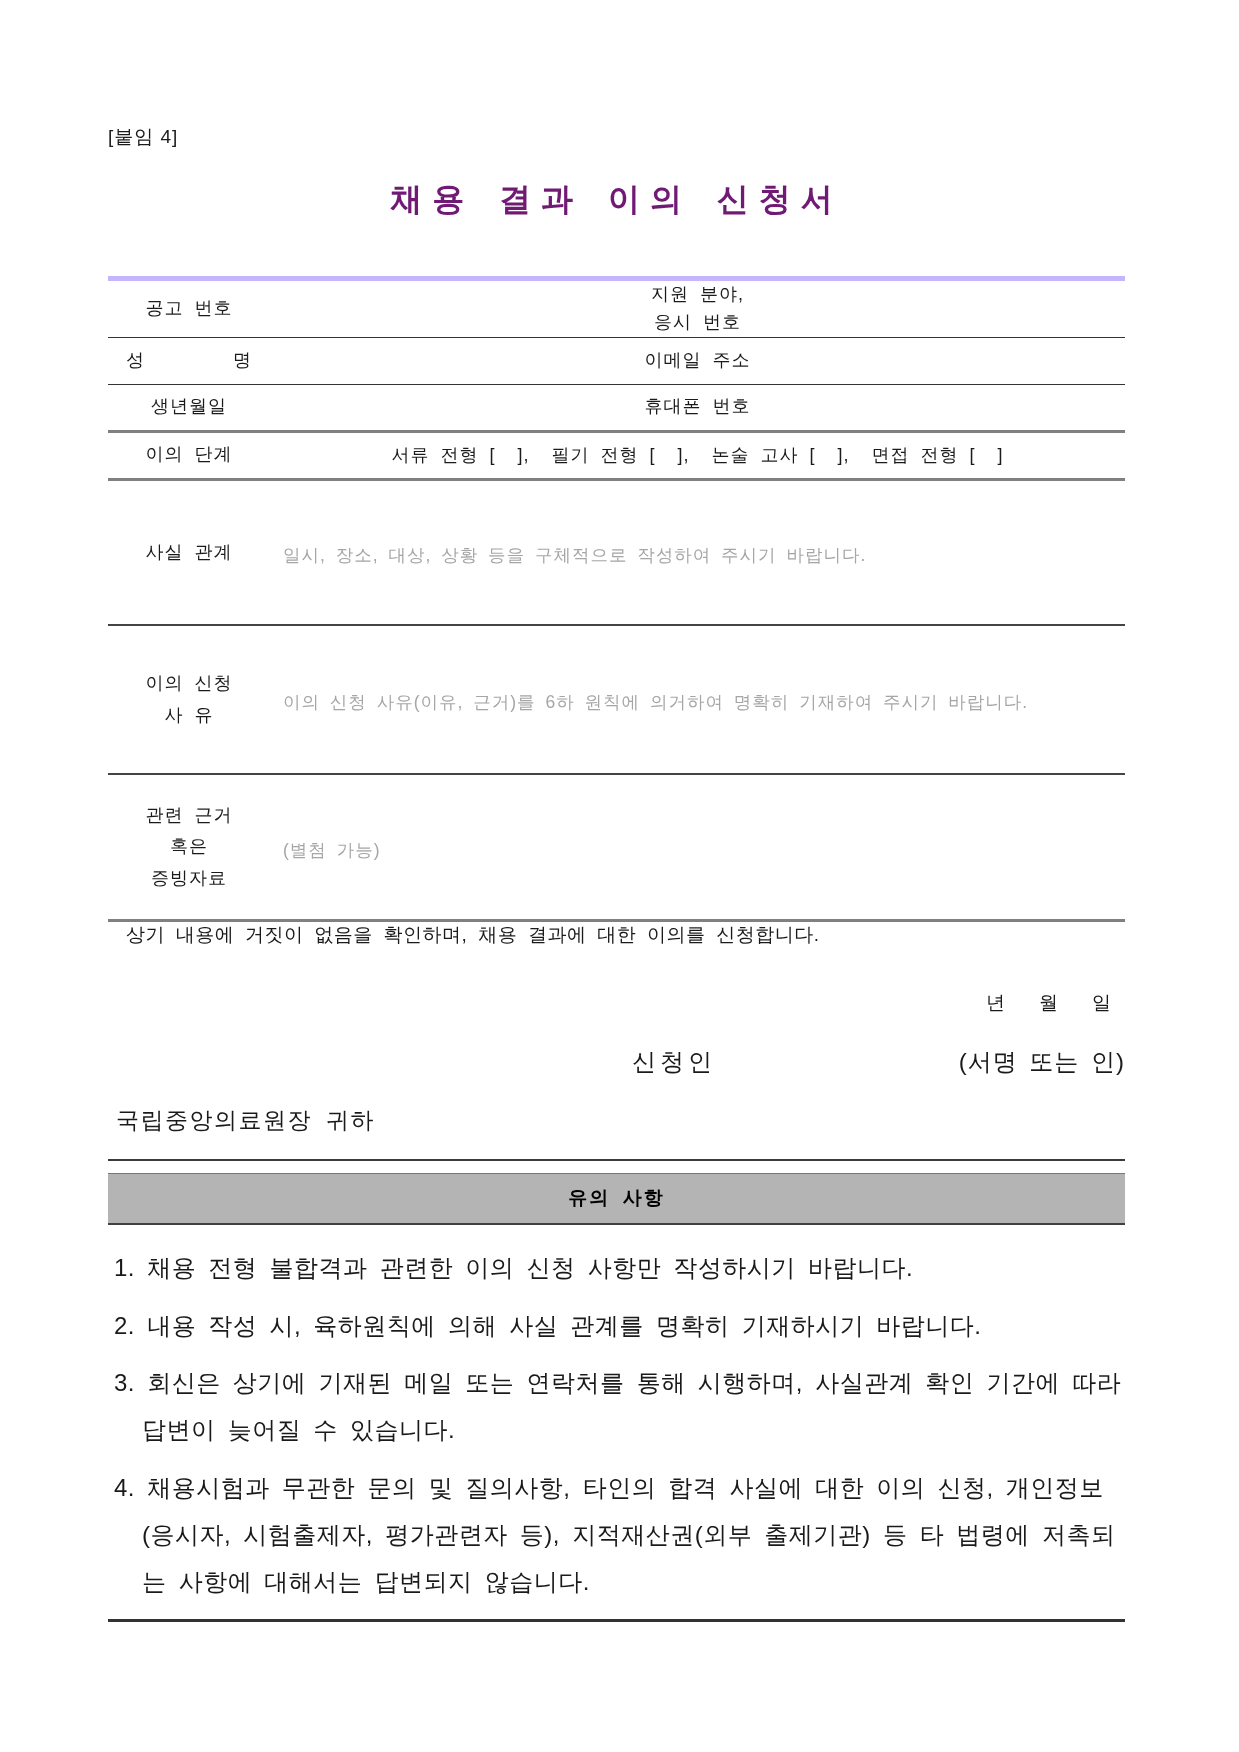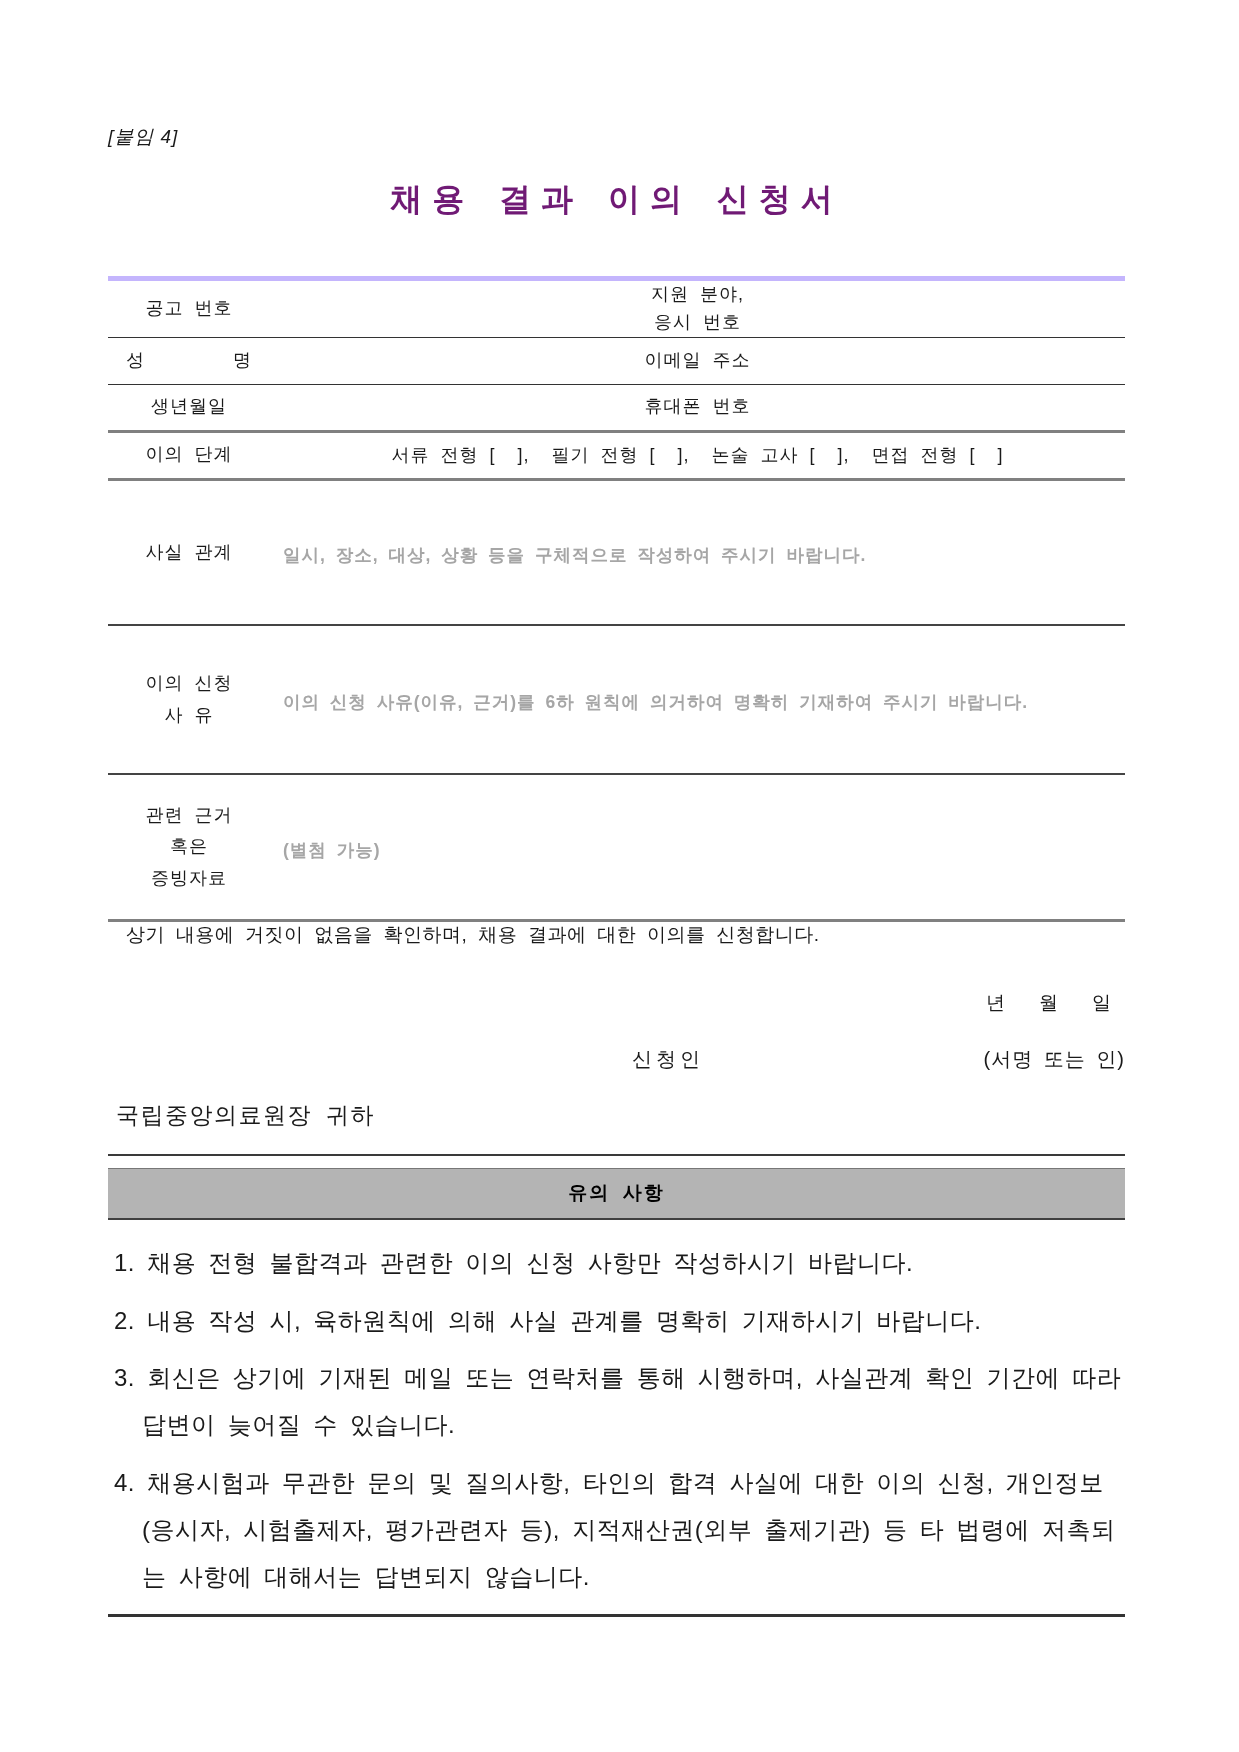--- a/index.html
+++ b/index.html
@@ -14,21 +14,20 @@
     width: 1239px;
     height: 1752px;
     background: #ffffff;
     padding: 0 114px 0 108px;
     overflow: hidden;
   }
   .attachment-label {
     margin-top: 124px;
     font-size: 19px;
     letter-spacing: 1px;
-    font-style: italic;
   }
   .doc-title {
     margin-top: 28px;
     text-align: center;
     font-size: 32px;
     font-weight: bold;
     letter-spacing: 10px;
     word-spacing: 6px;
     color: #701a75;
   }
@@ -58,21 +57,20 @@
   tr.thick-bottom > td { border-bottom: 3px solid #808080; }
   tr.mid-bottom   > td { border-bottom: 2px solid #444; }
   td.cell-input { background: #fff; }
   td.stage-options {
     text-align: center;
     white-space: pre-wrap;
   }
   td.big-input {
     vertical-align: top;
     padding: 9px 12px 4px 13px;
-    font-weight: bold;
   }
   .placeholder {
     color: #a6a6a6;
     font-size: 17.5px;
     letter-spacing: 1px;
     word-spacing: 4px;
   }
   td.tall-label { line-height: 1.75; }
   
   .confirm-text {
@@ -86,21 +84,21 @@
     display: flex;
     justify-content: flex-end;
     gap: 34px;
     padding-right: 14px;
     font-size: 19px;
   }
   .sign-line {
     margin-top: 30px;
     display: flex;
     align-items: baseline;
-    font-size: 20px;
+    font-size: 24px;
   }
   .sign-line .applicant {
     margin-left: 524px;
     letter-spacing: 4px;
   }
   .sign-line .seal {
     margin-left: auto;
     letter-spacing: 1px;
     word-spacing: 4px;
   }

